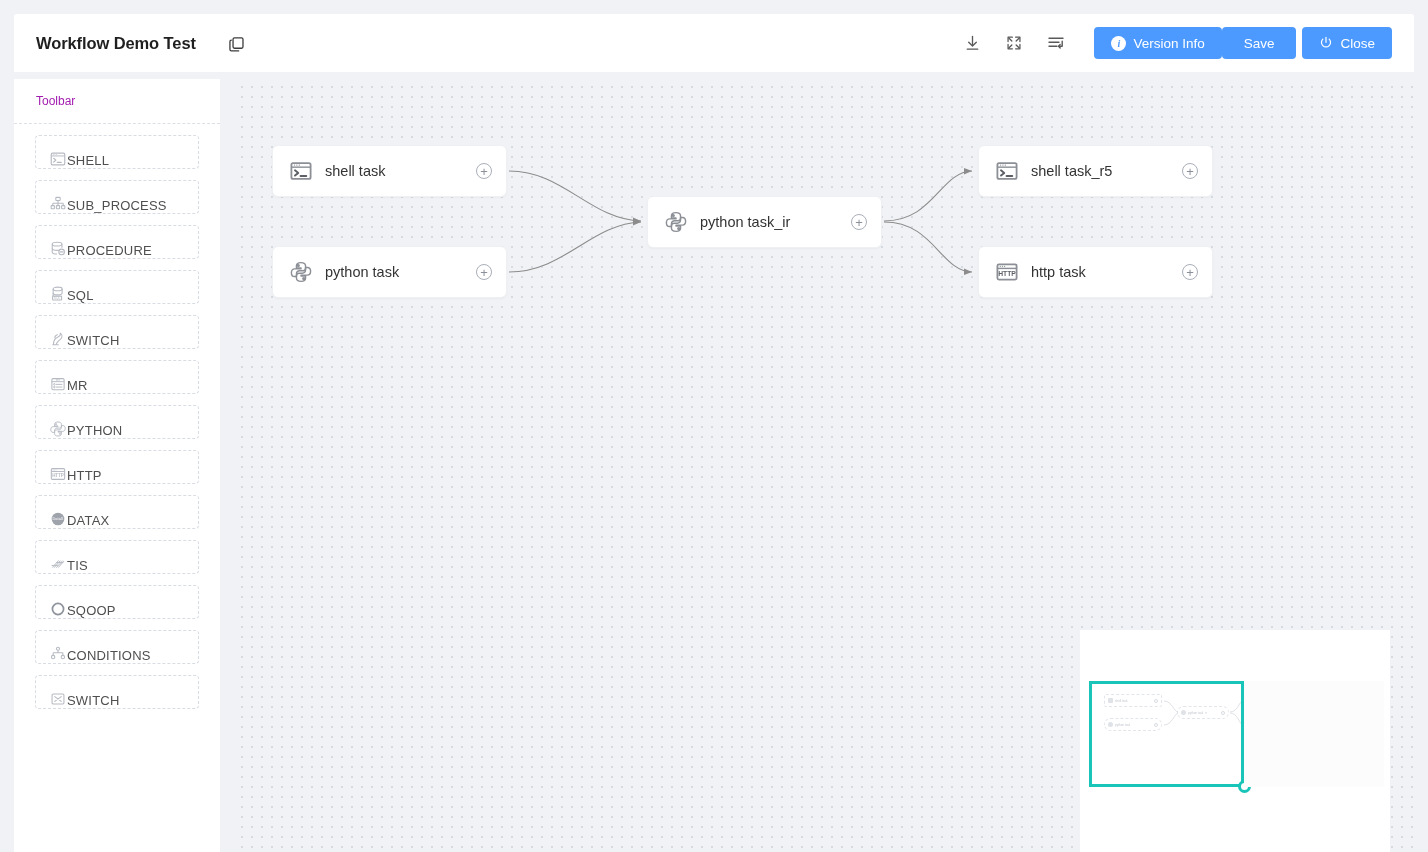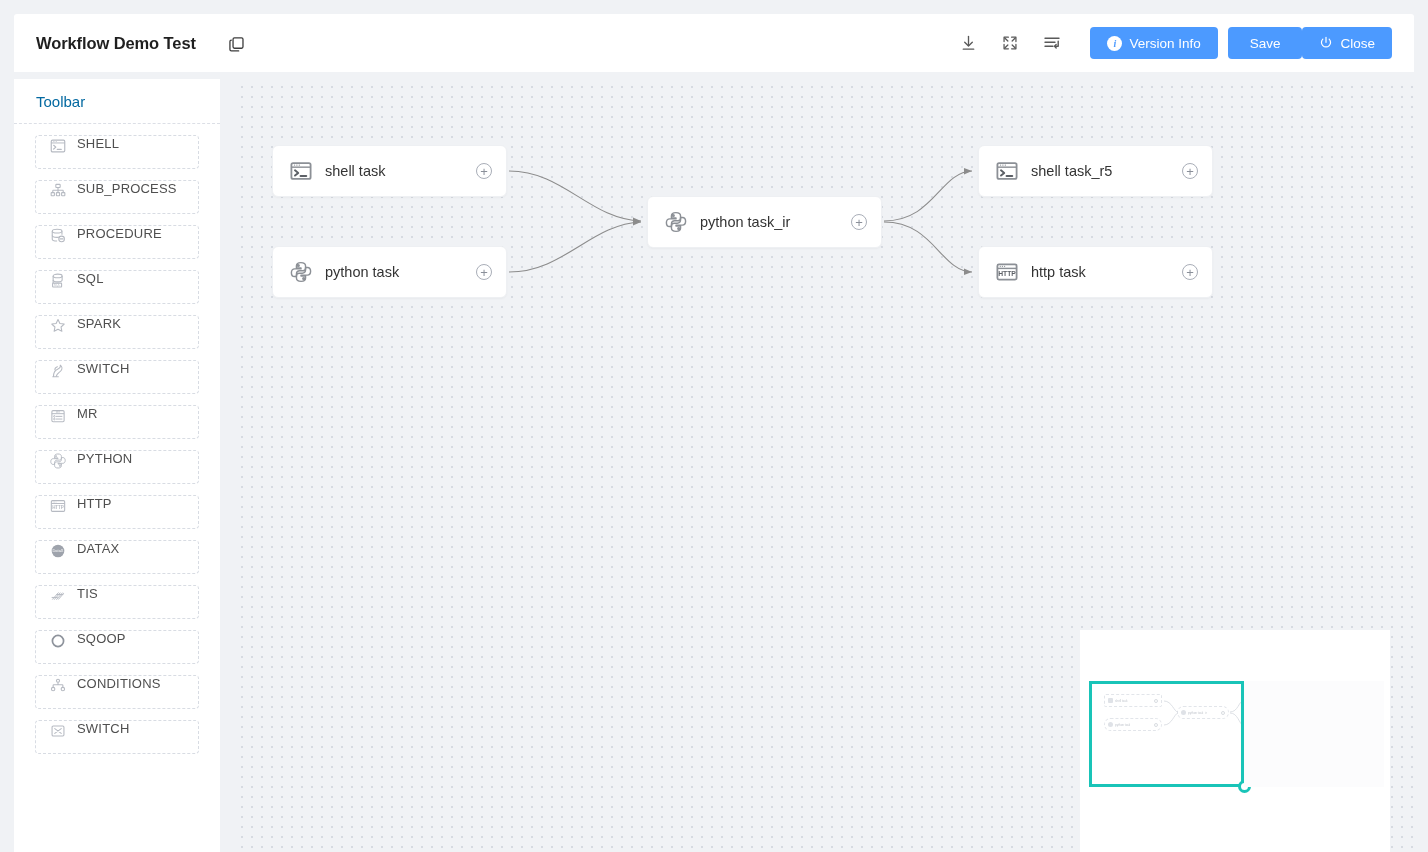--- a/index.html
+++ b/index.html
@@ -61,22 +61,22 @@
     display: inline-flex;
     align-items: center;
     justify-content: center;
     gap: 7px;
     padding: 0 17px;
     cursor: pointer;
     border: none;
     white-space: nowrap;
   }
   .btn-version { margin-left: 18px; }
-  .btn-save { margin-left: 10px; padding: 0 22px; }
-  .btn-close { margin-left: 0; padding: 0 17px; }
+  .btn-save { padding: 0 22px; }
+  .btn-close { margin-left: 6px; padding: 0 17px; }
 
   .info-badge {
     width: 15px; height: 15px;
     border-radius: 50%;
     background: #ffffff;
     color: #4c9aff;
     font-size: 10px;
     font-weight: bold;
     font-style: italic;
     display: inline-flex;
@@ -93,38 +93,37 @@
     height: 790px;
     background: #ffffff;
     border-radius: 0 0 0 3px;
     overflow: hidden;
   }
   .sidebar-head {
     height: 45px;
     display: flex;
     align-items: center;
     padding-left: 22px;
-    font-size: 15px;
-    color: #0369a1;
+    font-size: 12px;
+    color: #a21caf;
     border-bottom: 1px dashed #dcdfe6;
   }
   .tool-list {
     padding: 11px 21px 20px 21px;
     display: flex;
     flex-direction: column;
     gap: 11px;
   }
   .tool-item {
     height: 34px;
     border: 1px dashed #d8dce3;
     border-radius: 4px;
     display: flex;
-    align-items: flex-start;
+    align-items: flex-end;
     padding-left: 12px;
-    gap: 10px;
     cursor: grab;
     background: #fff;
   }
   .tool-item .ti-label {
     font-size: 13px;
     color: #4f4f4f;
     letter-spacing: 0.2px;
   }
   .tool-ico {
     width: 19px; height: 19px;
@@ -340,28 +339,20 @@
             <ellipse cx="9.6" cy="4.4" rx="5" ry="2" fill="none" stroke="#b6bac2" stroke-width="1.2"></ellipse>
             <path d="M4.6 4.4 L4.6 9 C4.6 10.1 6.8 11 9.6 11 C12.4 11 14.6 10.1 14.6 9 L14.6 4.4" fill="none" stroke="#b6bac2" stroke-width="1.2"></path>
             <path d="M4.6 9 L4.6 12.6" fill="none" stroke="#b6bac2" stroke-width="1.2"></path>
             <rect x="4" y="12.4" width="10" height="4.2" rx="0.6" fill="none" stroke="#b6bac2" stroke-width="1.2"></rect>
             <text x="9" y="15.8" font-size="3.6" fill="#b6bac2" text-anchor="middle" font-family="Liberation Sans, sans-serif">SQL</text>
           </svg>
         </span>
         <span class="ti-label">SQL</span>
       </div>
 
-      <div class="tool-item">
-        <span class="tool-ico">
-          <svg width="18" height="18" viewBox="0 0 20 20">
-            <path d="M10 2.8 L12.1 7.2 L16.9 7.8 L13.4 11.1 L14.3 15.9 L10 13.6 L5.7 15.9 L6.6 11.1 L3.1 7.8 L7.9 7.2 Z" fill="none" stroke="#b6bac2" stroke-width="1.2" stroke-linejoin="round"></path>
-          </svg>
-        </span>
-        <span class="ti-label">SPARK</span>
-      </div>
 
       <div class="tool-item">
         <span class="tool-ico">
           <svg width="18" height="18" viewBox="0 0 20 20">
             <path d="M5 16 C5 11 7 9 9.5 8 C12 7 13 5.5 12.5 3.5 C14.5 5 15 7.5 13.5 9.5 C12 11.5 9 12 8 16" fill="none" stroke="#b6bac2" stroke-width="1.2" stroke-linejoin="round" stroke-linecap="round"></path>
             <path d="M9.2 5.2 C7.5 5.8 6.4 7.2 6.6 8.8" fill="none" stroke="#b6bac2" stroke-width="1.2" stroke-linecap="round"></path>
             <path d="M4.2 16.4 L10.4 16.4" stroke="#b6bac2" stroke-width="1.2" stroke-linecap="round"></path>
           </svg>
         </span>
         <span class="ti-label">SWITCH</span>

